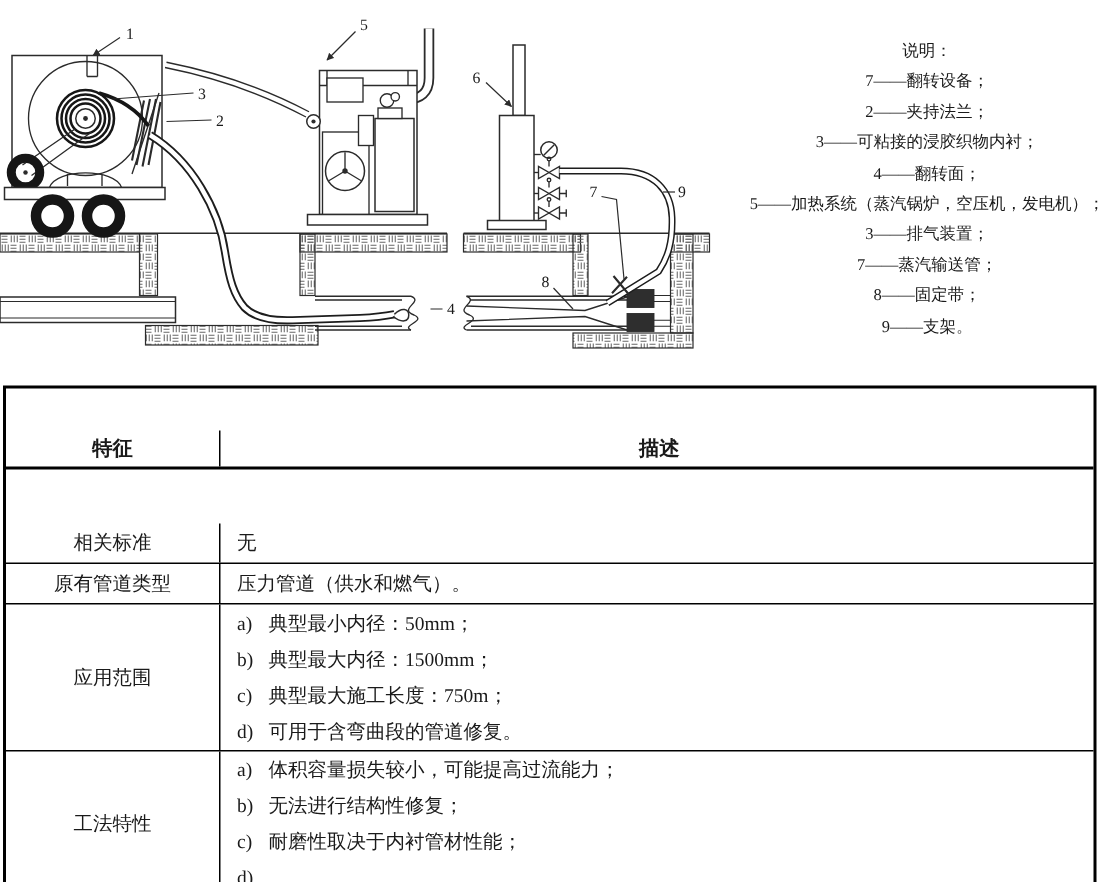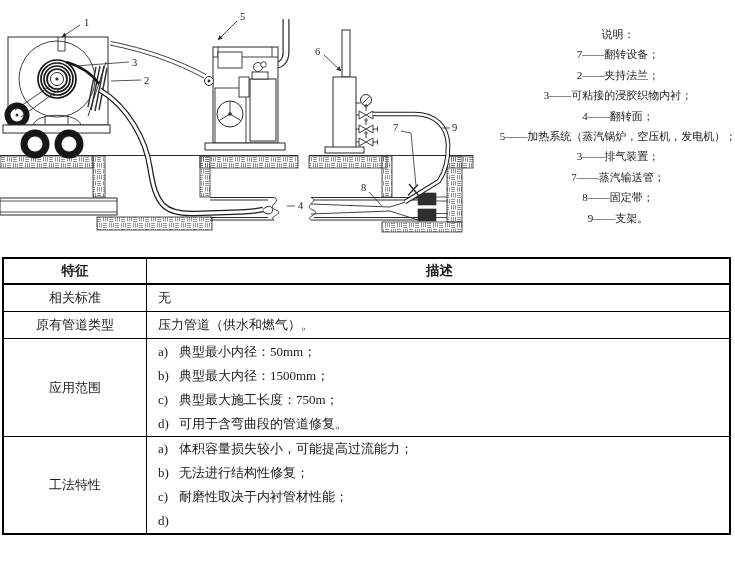--- a/index.html
+++ b/index.html
@@ -6,21 +6,21 @@
   body{
     width:735px;height:588px;position:relative;background:#fff;overflow:hidden;
     font-family:"Liberation Serif","DejaVu Serif",serif;color:#1a1a1a;
   }
   .diagram{position:absolute;left:0;top:0;}
   .legend{position:absolute;left:494px;top:24px;width:248px;font-size:11px;line-height:20.4px;text-align:center;}
   .legend div{white-space:nowrap;}
   .tbl{position:absolute;left:2px;top:257px;width:729px;border:2px solid #000;box-sizing:border-box;font-size:13px;}
   .trow{display:flex;align-items:stretch;border-bottom:1px solid #000;box-sizing:border-box;}
   .trow:last-child{border-bottom:none;}
-  .trow.hdr{border-bottom:2px solid #000;font-weight:bold;font-size:13.5px;}
+  .trow.hdr{border-bottom:2px solid #000;font-weight:bold;font-size:13.5px;margin-top:28px;}
   .c1{width:143px;min-width:143px;border-right:1px solid #000;display:flex;align-items:center;justify-content:center;box-sizing:border-box;text-align:center;}
   .c2{flex:1;display:flex;flex-direction:column;justify-content:center;padding:2px 8px 2px 11px;box-sizing:border-box;}
   .c2.center{align-items:center;flex-direction:row;}
   .li{display:flex;line-height:24px;}
   .li .k{width:21px;flex:0 0 21px;}
   svg text{font-family:"Liberation Serif","DejaVu Serif",serif;font-size:10.5px;fill:#1a1a1a;}
 </style>
 </head>
 <body>
 
@@ -211,21 +211,21 @@
   <div>8——固定带；</div>
   <div>9——支架。</div>
 </div>
 
 <div class="tbl">
   <div class="trow hdr" style="height:26px;">
     <div class="c1">特征</div>
     <div class="c2 center">描述</div>
   </div>
 
-  <div class="trow" style="height:27px;">
+  <div class="trow" style="height:27px;margin-top:36px;">
     <div class="c1">相关标准</div>
     <div class="c2">
         <span>无</span>
       </div>
   </div>
 
 
   <div class="trow" style="height:27px;font-family:Liberation Mono, monospace;">
     <div class="c1">原有管道类型</div>
     <div class="c2">

